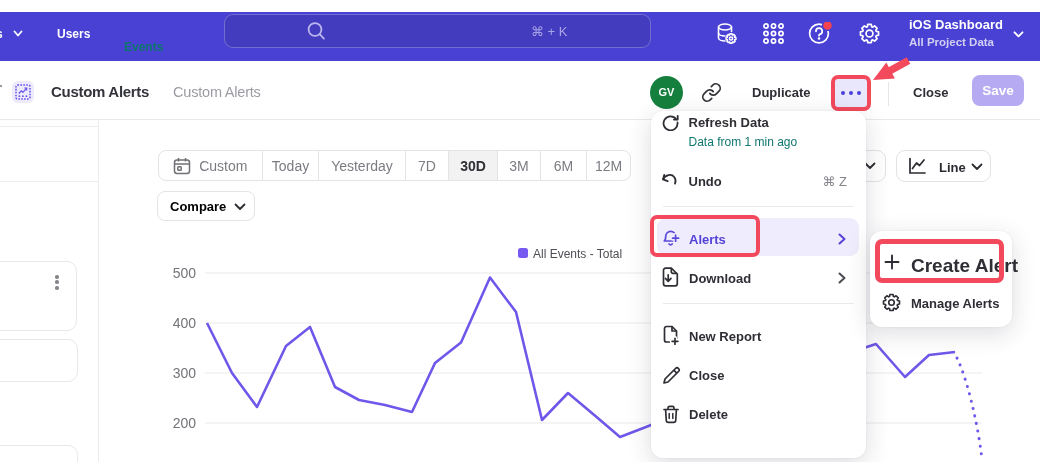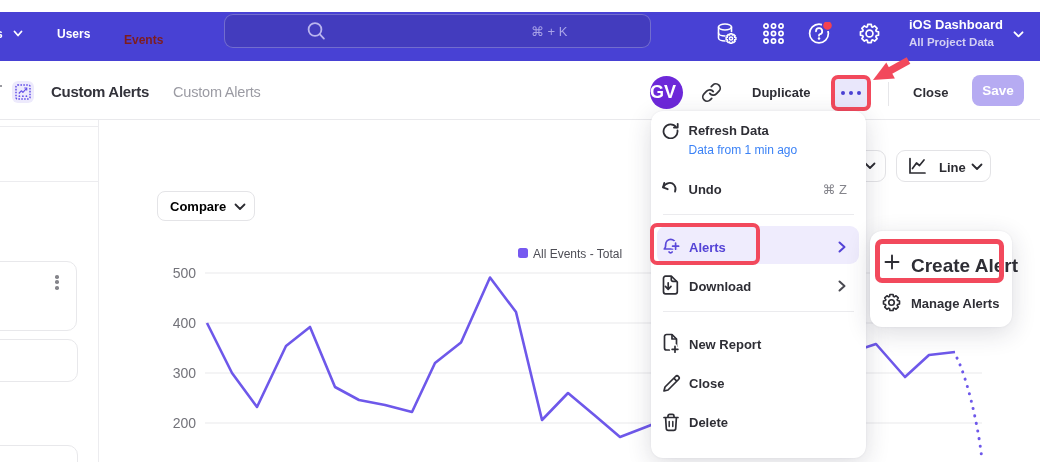--- a/index.html
+++ b/index.html
@@ -12,21 +12,21 @@
 </head>
 <body>
 <div id="stage">
 
   <div class="abs" id="nav" style="left:0;top:0;width:1040px;height:49px;background:#4841d4;"></div>
   <div class="abs b" style="left:-4px;top:14.5px;color:#fff;font-size:12px;">s</div>
   <svg class="abs" style="left:12.5px;top:18px" width="10" height="8" viewBox="0 0 10 8">
       <path d="M1.5 1.5l3.5 4 3.5-4" stroke="#fff" stroke-width="1.8" fill="none" stroke-linecap="round" stroke-linejoin="round"></path>
     </svg>
   <div class="abs b" style="left:57px;top:15px;color:#fff;font-size:12px;">Users</div>
-  <div class="abs b" style="left:124px;top:21px;color:#7f1d1d;font-size:12px;">Events</div>
+  <div class="abs b" style="left:124px;top:28px;color:#0f766e;font-size:12px;">Events</div>
 
   <div class="abs" style="left:224px;top:2px;width:427px;height:34px;background:#433cbe;border:1px solid rgba(255,255,255,0.25);border-radius:9px;"></div>
   <svg class="abs" style="left:307px;top:10px" width="20" height="19" viewBox="0 0 20 19">
       <circle cx="8" cy="7.5" r="6.4" stroke="#bab5ee" stroke-width="1.8" fill="none"></circle>
       <path d="M12.7 12.2l4.2 4.4" stroke="#bab5ee" stroke-width="1.8" stroke-linecap="round"></path>
     </svg>
   <div class="abs" style="left:531px;top:11.5px;color:#a9a4e8;font-size:13px;">⌘ + K</div>
 
   <svg class="abs" style="left:714px;top:9px" width="25" height="25" viewBox="0 0 25 25">
     <g stroke="#fff" stroke-width="1.6" fill="none" stroke-linecap="round">
@@ -76,21 +76,21 @@
     <rect x="1" y="1" width="14" height="14" rx="1.5" fill="none" stroke="#6450e8" stroke-width="1.5" stroke-dasharray="1.6 1.3"></rect>
     <path d="M3.8 9.5L6.3 6.8l1.6 1.5 3.7-4" stroke="#6450e8" stroke-width="1.2" fill="none" stroke-linejoin="round"></path>
     <path d="M9.3 4h2.4v2.4" stroke="#6450e8" stroke-width="1.2" fill="none"></path>
     <circle cx="4.4" cy="12.2" r="0.9" fill="#6450e8"></circle>
       <circle cx="7.9" cy="12.2" r="0.9" fill="#6450e8"></circle>
       <circle cx="11.4" cy="12.2" r="0.9" fill="#6450e8"></circle>
   </svg>
   <div class="abs b" style="left:51px;top:71px;color:#33333b;font-size:15px;letter-spacing:-0.3px;">Custom Alerts</div>
   <div class="abs" style="left:173px;top:72px;color:#9b9ba3;font-size:14.5px;letter-spacing:-0.2px;">Custom Alerts</div>
 
-  <div class="abs" style="left:650px;top:64px;width:33px;height:33px;border-radius:50%;background:#6d28d9;color:#fff;font-size:18px;font-weight:bold;text-align:left;line-height:33px;">GV</div>
+  <div class="abs" style="left:650px;top:64px;width:33px;height:33px;border-radius:50%;background:#15803d;color:#fff;font-size:11px;font-weight:bold;text-align:center;line-height:33px;">GV</div>
   <svg class="abs" style="left:701px;top:70px" width="21" height="21" viewBox="0 0 24 24">
     <g stroke="#35353b" stroke-width="2" fill="none" stroke-linecap="round" stroke-linejoin="round">
       <path d="M10 13a5 5 0 0 0 7.54.54l3-3a5 5 0 0 0-7.07-7.07l-1.72 1.71"></path>
       <path d="M14 11a5 5 0 0 0-7.54-.54l-3 3a5 5 0 0 0 7.07 7.07l1.71-1.71"></path>
     </g>
   </svg>
   <div class="abs b" style="left:752px;top:73px;color:#2e2e35;font-size:13px;">Duplicate</div>
 
   <div class="abs" style="left:831px;top:63px;width:40px;height:36px;background:#e9e7fb;border:4px solid #f2495c;border-radius:7px;"></div>
   <div class="abs" style="left:840.5px;top:79px;width:20px;height:4px;display:flex;justify-content:space-between;">
@@ -114,20 +114,38 @@
   <div class="abs" style="left:0;top:169px;width:98px;height:1px;background:#ececef;"></div>
   <div class="abs" style="left:-22px;top:249px;width:99px;height:69.5px;border:1px solid #e8e8eb;border-radius:10px;"></div>
   <div class="abs" style="left:55px;top:263px;width:4px;height:14.5px;display:flex;flex-direction:column;justify-content:space-between;">
     <span style="width:3.6px;height:3.6px;border-radius:50%;background:#85858b;"></span>
     <span style="width:3.6px;height:3.6px;border-radius:50%;background:#85858b;"></span>
     <span style="width:3.6px;height:3.6px;border-radius:50%;background:#85858b;"></span>
   </div>
   <div class="abs" style="left:-20px;top:327px;width:98px;height:43px;border:1px solid #e8e8eb;border-radius:10px;"></div>
   <div class="abs" style="left:-20px;top:433px;width:98px;height:60px;border:1px solid #e8e8eb;border-radius:10px;"></div>
 
+  <div class="abs" style="left:157.5px;top:138px;width:473.5px;height:31px;border:1px solid #e4e4e7;border-radius:8px;background:#fff;display:flex;color:#7b7b82;font-size:14px;">
+    <div style="width:104.5px;border-right:1px solid #e4e4e7;display:flex;align-items:center;justify-content:center;">
+      <svg width="18" height="18" viewBox="0 0 18 18" style="margin-right:8px">
+          <g stroke="#6f6f76" stroke-width="1.5" fill="none">
+            <rect x="1.5" y="3" width="15" height="13.5" rx="2.5"></rect>
+            <path d="M1.5 7h15M5.5 1v3.4M12.5 1v3.4"></path>
+            <rect x="4.8" y="9.8" width="3.4" height="3.4" rx="0.8"></rect>
+          </g>
+        </svg>
+      Custom</div>
+    <div style="width:56px;border-right:1px solid #e4e4e7;display:flex;align-items:center;justify-content:center;">Today</div>
+    <div style="width:87px;border-right:1px solid #e4e4e7;display:flex;align-items:center;justify-content:center;">Yesterday</div>
+    <div style="width:43px;border-right:1px solid #e4e4e7;display:flex;align-items:center;justify-content:center;">7D</div>
+    <div class="b" style="width:49px;border-right:1px solid #e4e4e7;display:flex;align-items:center;justify-content:center;background:#f2f2f2;color:#2f2f35;">30D</div>
+    <div style="width:43px;border-right:1px solid #e4e4e7;display:flex;align-items:center;justify-content:center;">3M</div>
+    <div style="width:46px;border-right:1px solid #e4e4e7;display:flex;align-items:center;justify-content:center;">6M</div>
+    <div style="flex:1;display:flex;align-items:center;justify-content:center;">12M</div>
+  </div>
 
   <div class="abs" style="left:156.5px;top:179px;width:98px;height:30px;border:1px solid #e4e4e7;border-radius:8px;background:#fff;"></div>
   <div class="abs b" style="left:170px;top:187px;color:#000000;font-size:13px;">Compare</div>
   <svg class="abs" style="left:234px;top:191px" width="12" height="8" viewBox="0 0 12 8">
       <path d="M1.5 1.5L6 6l4.5-4.5" stroke="#2b2b31" stroke-width="1.8" fill="none" stroke-linecap="round" stroke-linejoin="round"></path>
     </svg>
 
   <div class="abs" style="left:820px;top:138px;width:66px;height:32px;border:1px solid #e3e3e6;border-radius:9px;background:#fff;"></div>
   <svg class="abs" style="left:864px;top:150px" width="12" height="8" viewBox="0 0 12 8">
       <path d="M1.5 1.5L6 6l4.5-4.5" stroke="#2b2b31" stroke-width="1.8" fill="none" stroke-linecap="round" stroke-linejoin="round"></path>
@@ -158,28 +176,28 @@
       <text x="196" y="207.5">400</text>
       <text x="196" y="257.5">300</text>
       <text x="196" y="307.5">200</text>
       <text x="196" y="357.5">100</text>
     </g>
     <path d="M207 203 L232 253 L257 287 L286 226 L310 207 L335 267 L359 280 L385 285 L412 292 L435 243 L461 222.5 L490 157.5 L516 192 L542 300 L568 273 L596 296.5 L620 317 L646 307 L760 262 L876 224 L905 257 L929 235 L955 232" fill="none" stroke="#6e58ea" stroke-width="2.6" stroke-linejoin="round"></path>
     <path d="M957 238 C 966 256, 978 302, 982 340" fill="none" stroke="#6e58ea" stroke-width="3" stroke-dasharray="0.1 7.5" stroke-linecap="round"></path>
   </svg>
 
   <div class="abs" style="left:651px;top:99px;width:215px;height:347px;background:#fff;border-radius:12px;box-shadow:0 6px 24px rgba(40,40,60,0.16), 0 0 2px rgba(40,40,60,0.08);"></div>
-  <div id="menu" class="abs" style="left:651px;top:91px;width:215px;height:347px;">
+  <div id="menu" class="abs" style="left:651px;top:83px;width:215px;height:347px;">
 
     <svg class="abs" style="left:11px;top:19px" width="17" height="17" viewBox="0 0 17 17">
       <path d="M14.2 5.2 A7 7 0 1 0 15.5 8.5" stroke="#2e2e35" stroke-width="1.8" fill="none" stroke-linecap="round"></path>
       <path d="M15.7 1.8v3.8h-3.8" stroke="#2e2e35" stroke-width="1.8" fill="none" stroke-linecap="round" stroke-linejoin="round"></path>
     </svg>
     <div class="abs b" style="left:37.5px;top:20px;color:#2e2e35;font-size:13px;">Refresh Data</div>
-    <div class="abs" style="left:37.5px;top:40px;color:#3b82f6;font-size:12px;">Data from 1 min ago</div>
+    <div class="abs" style="left:37.5px;top:40px;color:#0f766e;font-size:12px;">Data from 1 min ago</div>
 
     <svg class="abs" style="left:10px;top:76px" width="17" height="16" viewBox="0 0 17 16">
       <path d="M2.2 8.2 C 4.5 3.6, 10.5 2.6, 13.2 6.0 C 14.6 7.8, 14.9 10.4, 14.0 12.6" stroke="#2e2e35" stroke-width="1.8" fill="none" stroke-linecap="round"></path>
       <path d="M2.0 8.4 L3.3 3.8 M2.0 8.4 L6.7 10.2" stroke="#2e2e35" stroke-width="1.8" fill="none" stroke-linecap="round"></path>
     </svg>
     <div class="abs b" style="left:37.5px;top:78.5px;color:#2e2e35;font-size:13px;">Undo</div>
     <div class="abs" style="left:171.5px;top:78.5px;color:#85858c;font-size:13px;">⌘ Z</div>
     <div class="abs" style="left:12px;top:111px;width:191px;height:1px;background:#ebebee;"></div>
 
     <div class="abs" style="left:6px;top:122.5px;width:202px;height:38.5px;background:#efecfd;border-radius:9px;"></div>

